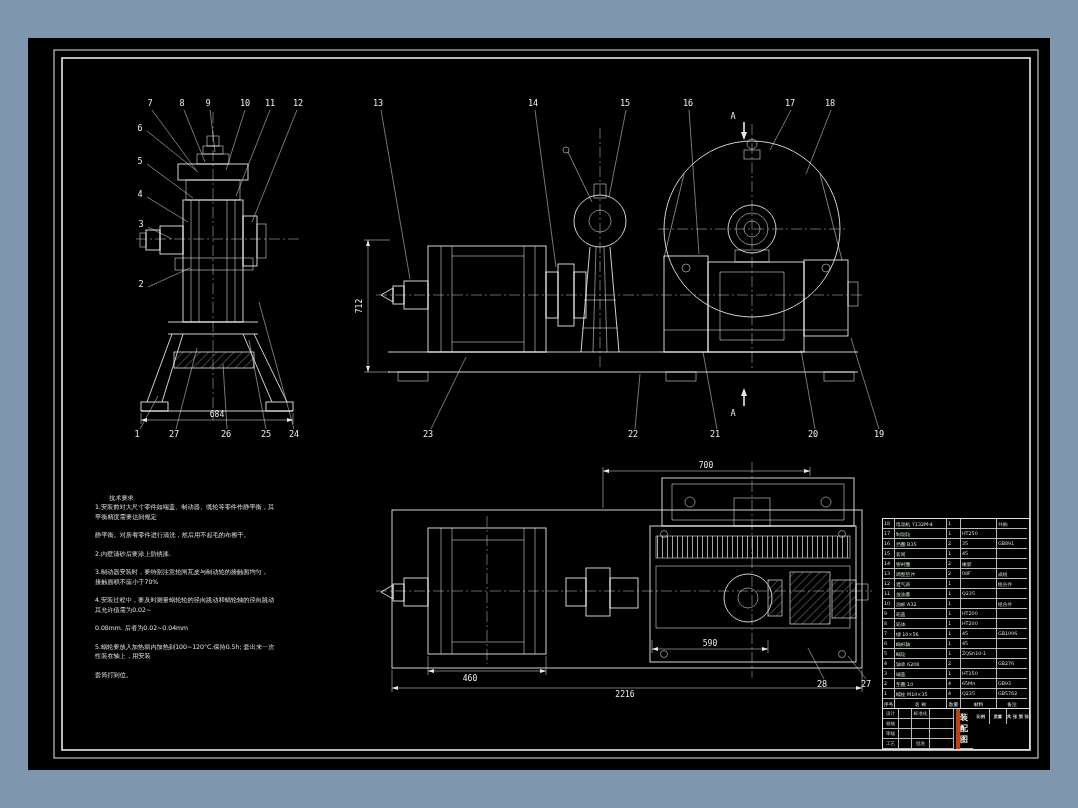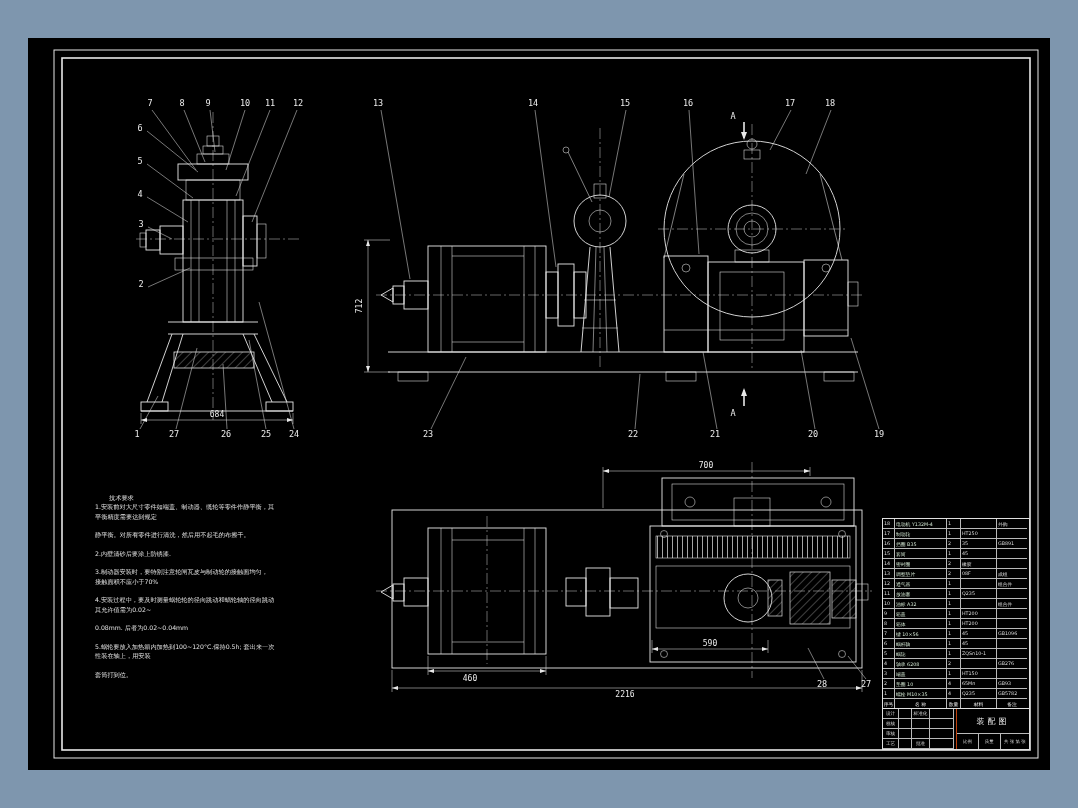--- a/index.html
+++ b/index.html
@@ -29,21 +29,21 @@
   .bom .c:last-child { border-right:none; }
   .bom .name { color:#cfe3cf; }
   .bom-head .c { justify-content:center; color:#e8e8e8; border-bottom:none; }
 
   .tblock { position:absolute; left:882px; top:708px; width:148px; height:42px;
             border:1px solid #e0e0e0; background:#000; display:flex; color:#dcdcdc; }
   .tb-left { width:73px; display:grid; grid-template-columns:16px 13px 18px 24px;
              grid-template-rows:repeat(4,1fr); }
   .tb-left .c { border-right:0.5px solid #b9b9b9; border-bottom:0.5px solid #b9b9b9;
                 font-size:4.6px; display:flex; align-items:center; justify-content:center; overflow:hidden; }
-  .tb-right { flex:1; border-left:1px solid #c2410c; display:flex; flex-direction:column; }
+  .tb-right { flex:1; border-left:4px solid #c2410c; display:flex; flex-direction:row;font-weight:bold; }
   .tb-name { flex:1; display:flex; align-items:center; justify-content:center;
              font-size:8px; letter-spacing:3px; border-bottom:0.5px solid #b9b9b9; color:#eee; }
   .tb-bottom { height:15px; display:grid; grid-template-columns:1fr 1fr 1.3fr; font-size:4.4px; }
   .tb-bottom .c { border-right:0.5px solid #b9b9b9; display:flex; align-items:center; justify-content:center; overflow:hidden; }
   .tb-bottom .c:last-child { border-right:none; }
 </style>
 </head>
 <body>
 
 <div class="canvas">

